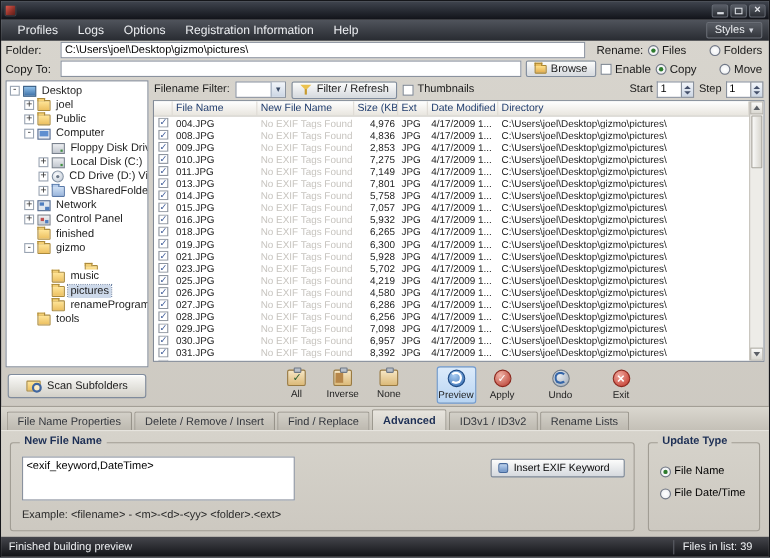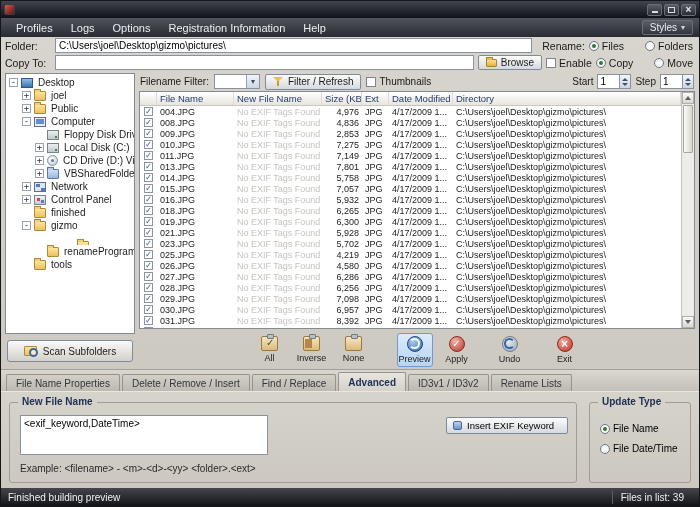--- a/index.html
+++ b/index.html
@@ -293,20 +293,30 @@
             <span class="tree-label">gizmo</span>
           </div>
           <div class="tree-item" style="padding-left: 29px; flex-direction: column;">
             <span class="exp hidden"></span>
             <span class="ticon folder"></span>
             <span class="tree-label">documents</span>
           </div>
           <div class="tree-item" style="padding-left: 29px;">
             <span class="exp hidden"></span>
             <span class="ticon folder"></span>
+            <span class="tree-label">music</span>
+          </div>
+          <div class="tree-item selected" style="padding-left: 29px;">
+            <span class="exp hidden"></span>
+            <span class="ticon folder"></span>
+            <span class="tree-label">pictures</span>
+          </div>
+          <div class="tree-item" style="padding-left: 29px;">
+            <span class="exp hidden"></span>
+            <span class="ticon folder"></span>
             <span class="tree-label">renamePrograms</span>
           </div>
           <div class="tree-item" style="padding-left: 16px;">
             <span class="exp hidden"></span>
             <span class="ticon folder"></span>
             <span class="tree-label">tools</span>
           </div>
         </div>
       <div class="scan-btn">
         <span class="scan-icon"></span>

